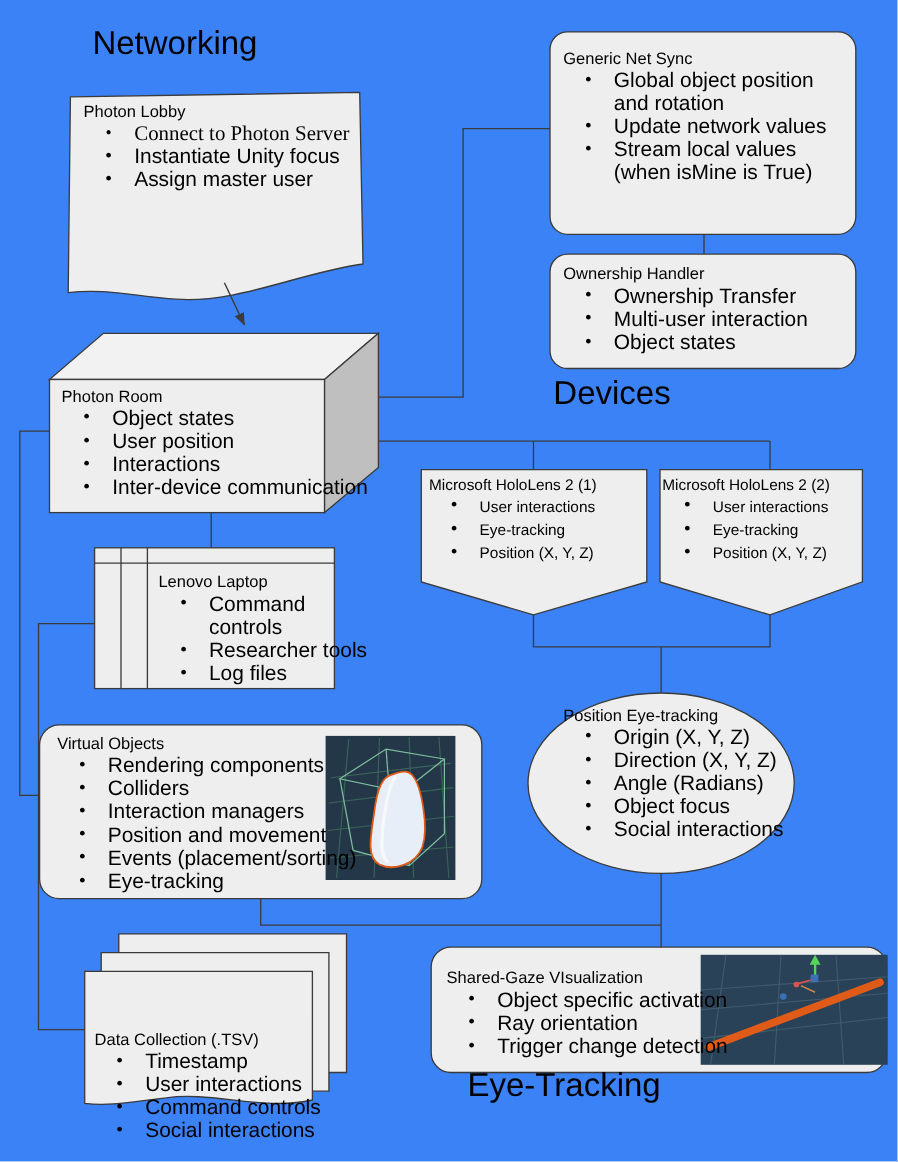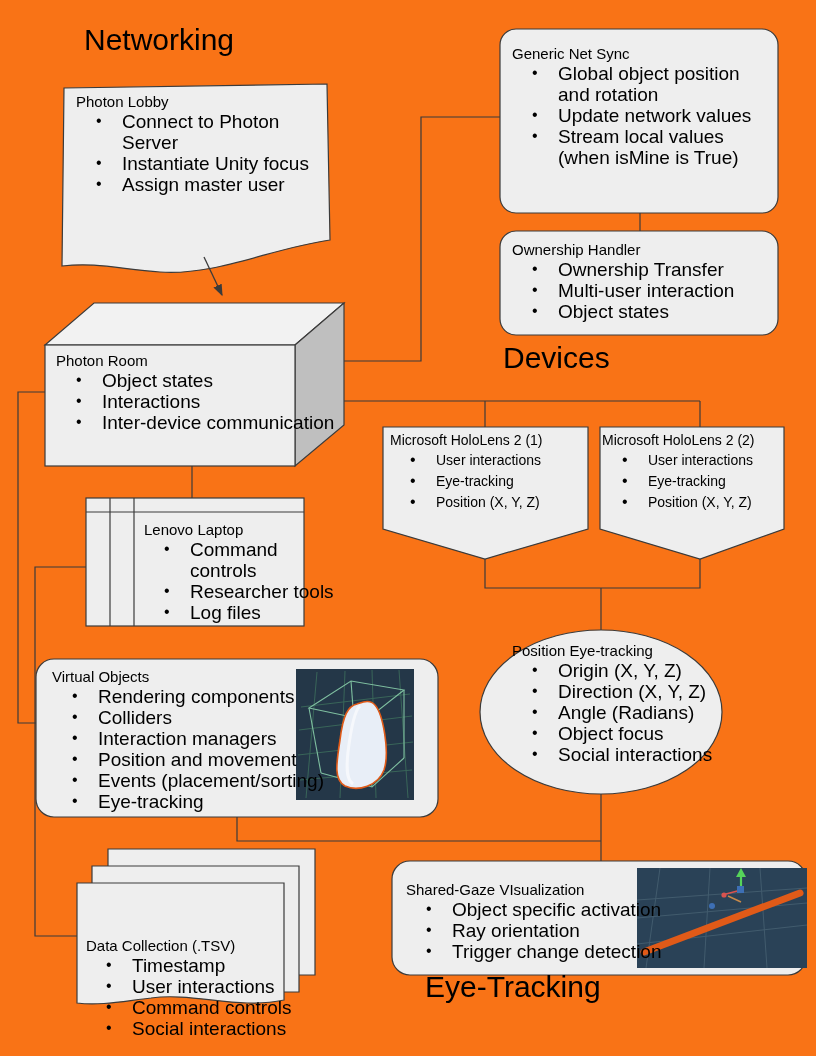--- a/index.html
+++ b/index.html
@@ -9,21 +9,21 @@
   }
   body {
     font-family: "Liberation Sans", sans-serif;
     color: #000000;
   }
   #page {
     position: relative;
     width: 816px;
     height: 1056px;
     overflow: hidden;
-    background: #f97316;
+    background: #3b82f6;
   }
   .svg-layer {
     position: absolute;
     left: 0; top: 0;
     width: 816px;
     height: 1056px;
     pointer-events: none;
   }
   .node {
     position: absolute;
@@ -171,21 +171,21 @@
     </g>
   </svg>
 
   <div class="section-label" style="left:84px; top:23px;">Networking</div>
   <div class="section-label" style="left:503px; top:341px;">Devices</div>
   <div class="section-label" style="left:425px; top:970px;">Eye-Tracking</div>
 
   <div class="node" style="left:76px; top:92px; width:250px;">
     <div class="node-title">Photon Lobby</div>
     <ul class="bullets">
-      <li class="wrap" style="width:200px;">Connect to Photon Server</li>
+      <li class="wrap" style="width:200px;font-family:Liberation Serif, serif;">Connect to Photon Server</li>
       <li>Instantiate Unity focus</li>
       <li>Assign master user</li>
     </ul>
   </div>
 
   <div class="node" style="left:512px; top:44px; width:262px;">
     <div class="node-title">Generic Net Sync</div>
     <ul class="bullets">
       <li class="wrap" style="width:214px;">Global object position and rotation</li>
       <li>Update network values</li>
@@ -199,20 +199,21 @@
       <li>Ownership Transfer</li>
       <li>Multi-user interaction</li>
       <li>Object states</li>
     </ul>
   </div>
 
   <div class="node" style="left:56px; top:351px; width:250px;">
     <div class="node-title">Photon Room</div>
     <ul class="bullets">
       <li>Object states</li>
+      <li>User position</li>
       <li>Interactions</li>
       <li>Inter-device communication</li>
     </ul>
   </div>
 
   <div class="node" style="left:390px; top:431px; width:200px;">
     <div class="node-title" style="font-size:14px;">Microsoft HoloLens 2 (1)</div>
     <ul class="bullets">
       <li style="font-size:14px;">User interactions</li>
       <li style="font-size:14px;">Eye-tracking</li>

